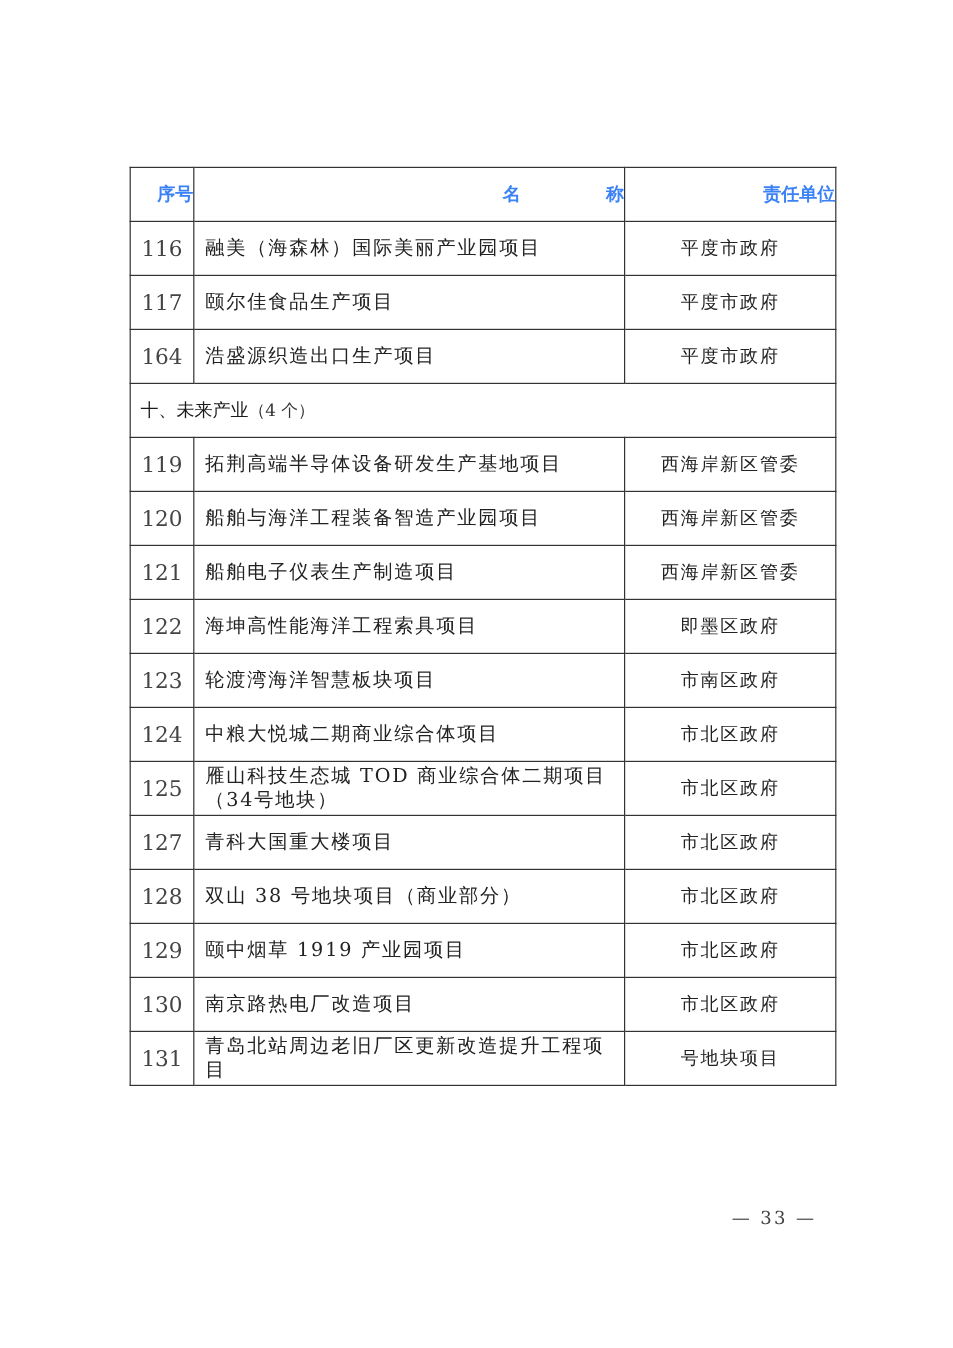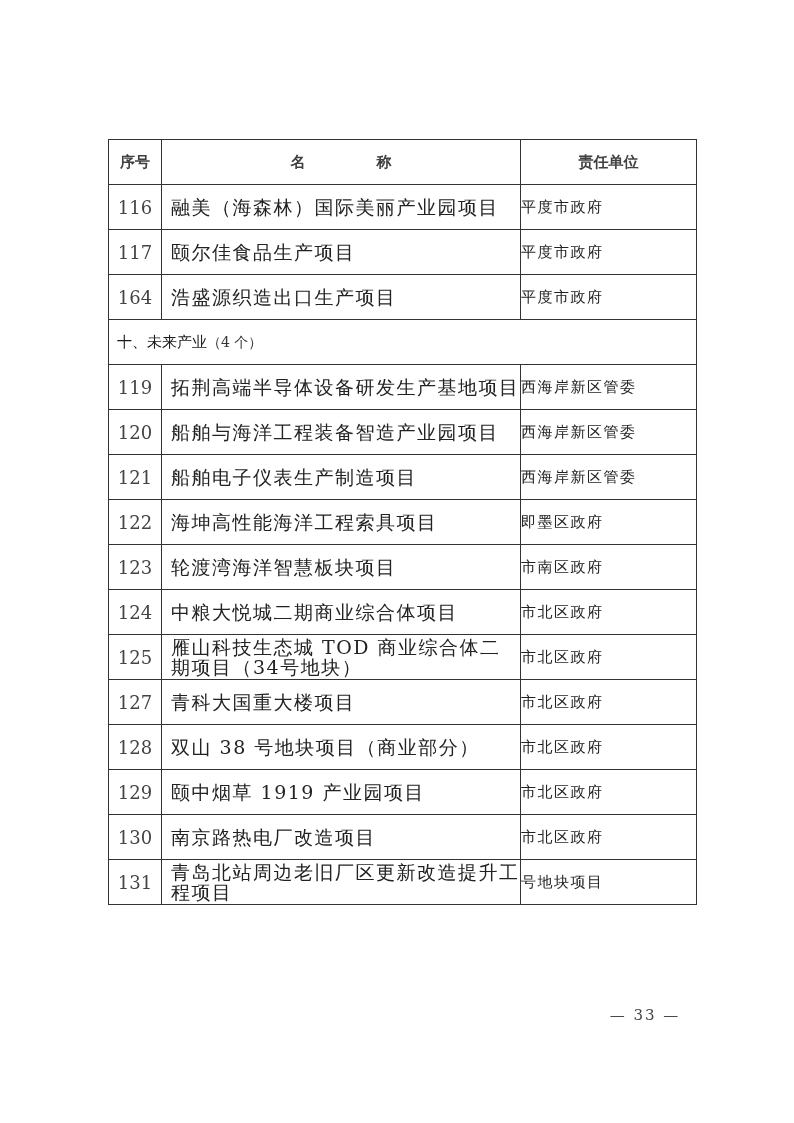--- a/index.html
+++ b/index.html
@@ -7,25 +7,25 @@
          font-family: "DejaVu Serif", "Liberation Serif", serif; color: #222; }
   .page { position: absolute; left: 0; top: 0; width: 794px; height: 1123px; }
   table.proj { position: absolute; left: 108px; top: 139px; width: 588px;
                border-collapse: collapse; table-layout: fixed; }
   table.proj td, table.proj th { border: 1.2px solid #333; padding: 0; font-weight: normal; }
   table.proj tr { height: 45px; }
   col.c-no { width: 53px; }
   col.c-name { width: 359px; }
   col.c-unit { width: 176px; }
   th { font-family: Liberation Mono, monospace; font-size: 15px;
-       font-weight: bold !important; color: #404040; text-align: center; }
+       font-weight: bold !important; color: #3b82f6; text-align: right; }
   th.h-name span { letter-spacing: 28px; margin-right: -28px; }
   td.no { text-align: center; font-size: 18px; color: #444; }
-  td.name { text-align: left; padding-left: 9px !important; font-size: 19px; letter-spacing: 1.5px; line-height: 20px; }
-  td.unit { text-align: left; font-size: 15px; letter-spacing: 1.5px; }
+  td.name { text-align: left; padding-left: 9px !important; font-size: 16px; letter-spacing: 1.5px; line-height: 20px; }
+  td.unit { text-align: center; font-size: 15px; letter-spacing: 1.5px; }
   td.section { text-align: left; padding-left: 8px !important; font-size: 15px;
                font-family: "DejaVu Sans", "Liberation Sans", sans-serif; font-weight: bold; color: #1a1a1a; }
   td.section .cnt { font-family: "DejaVu Serif", "Liberation Serif", serif; font-weight: normal; color: #333; font-size: 14px; }
   .pagenum { position: absolute; left: 600px; top: 1006px; width: 90px; text-align: center;
              font-size: 15px; color: #444; letter-spacing: 2px; }
 </style>
 </head>
 <body>
 
 <div class="page">

